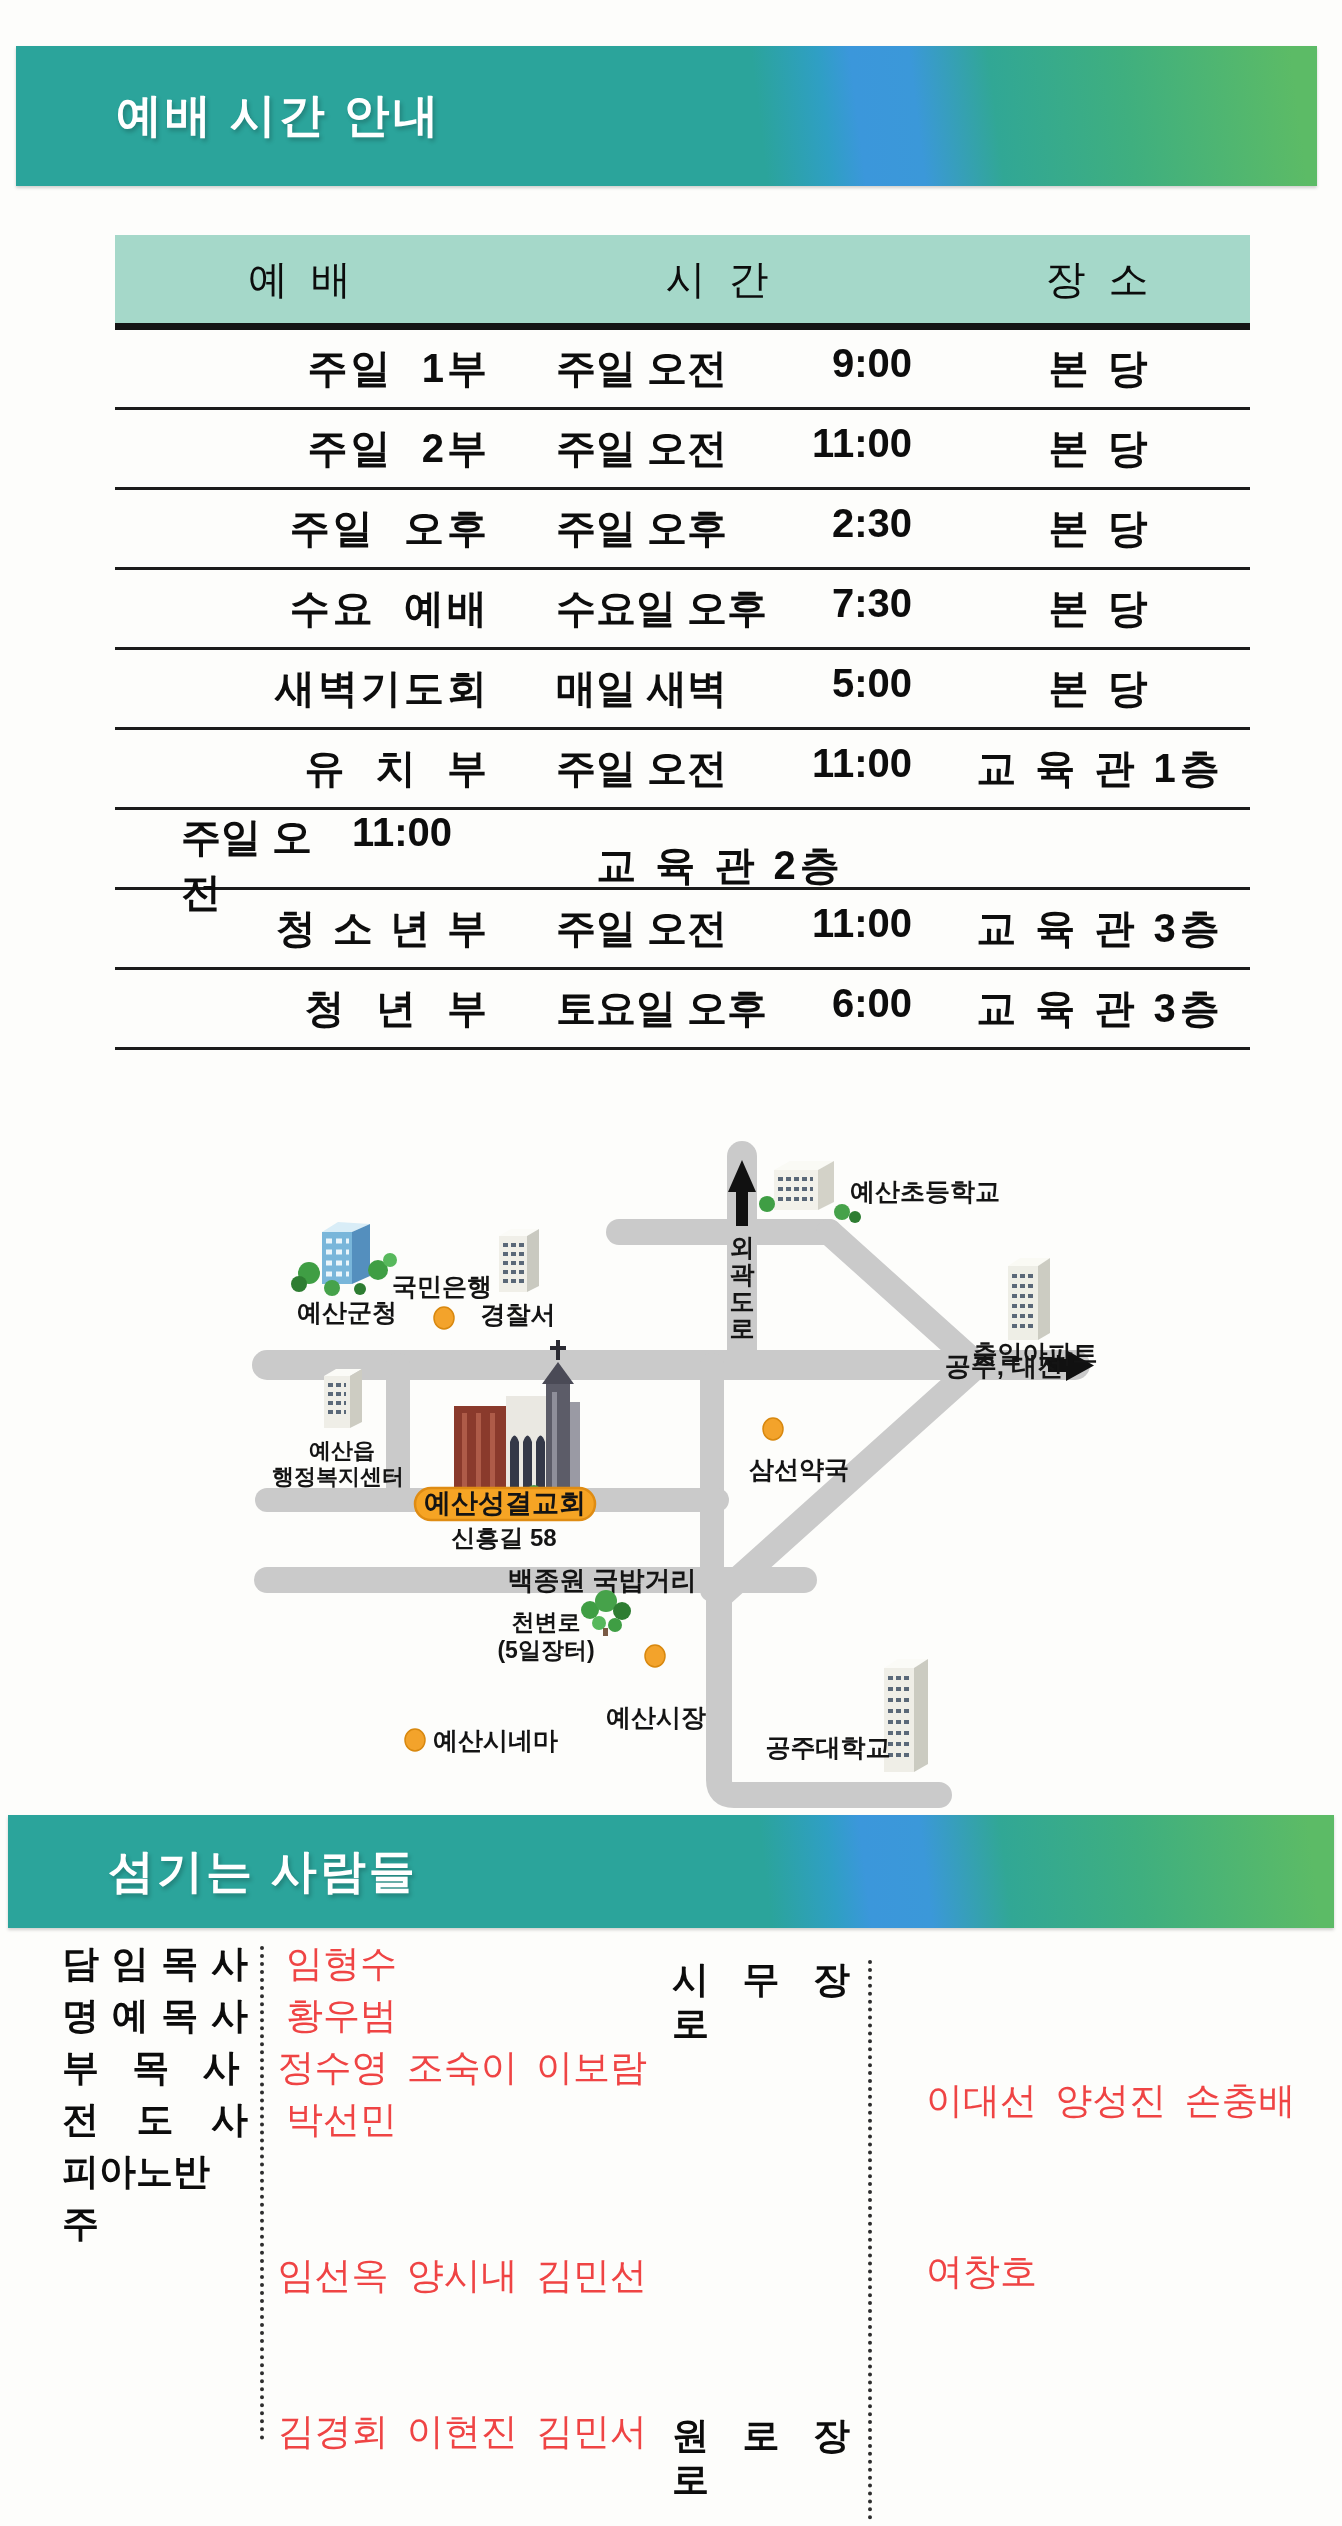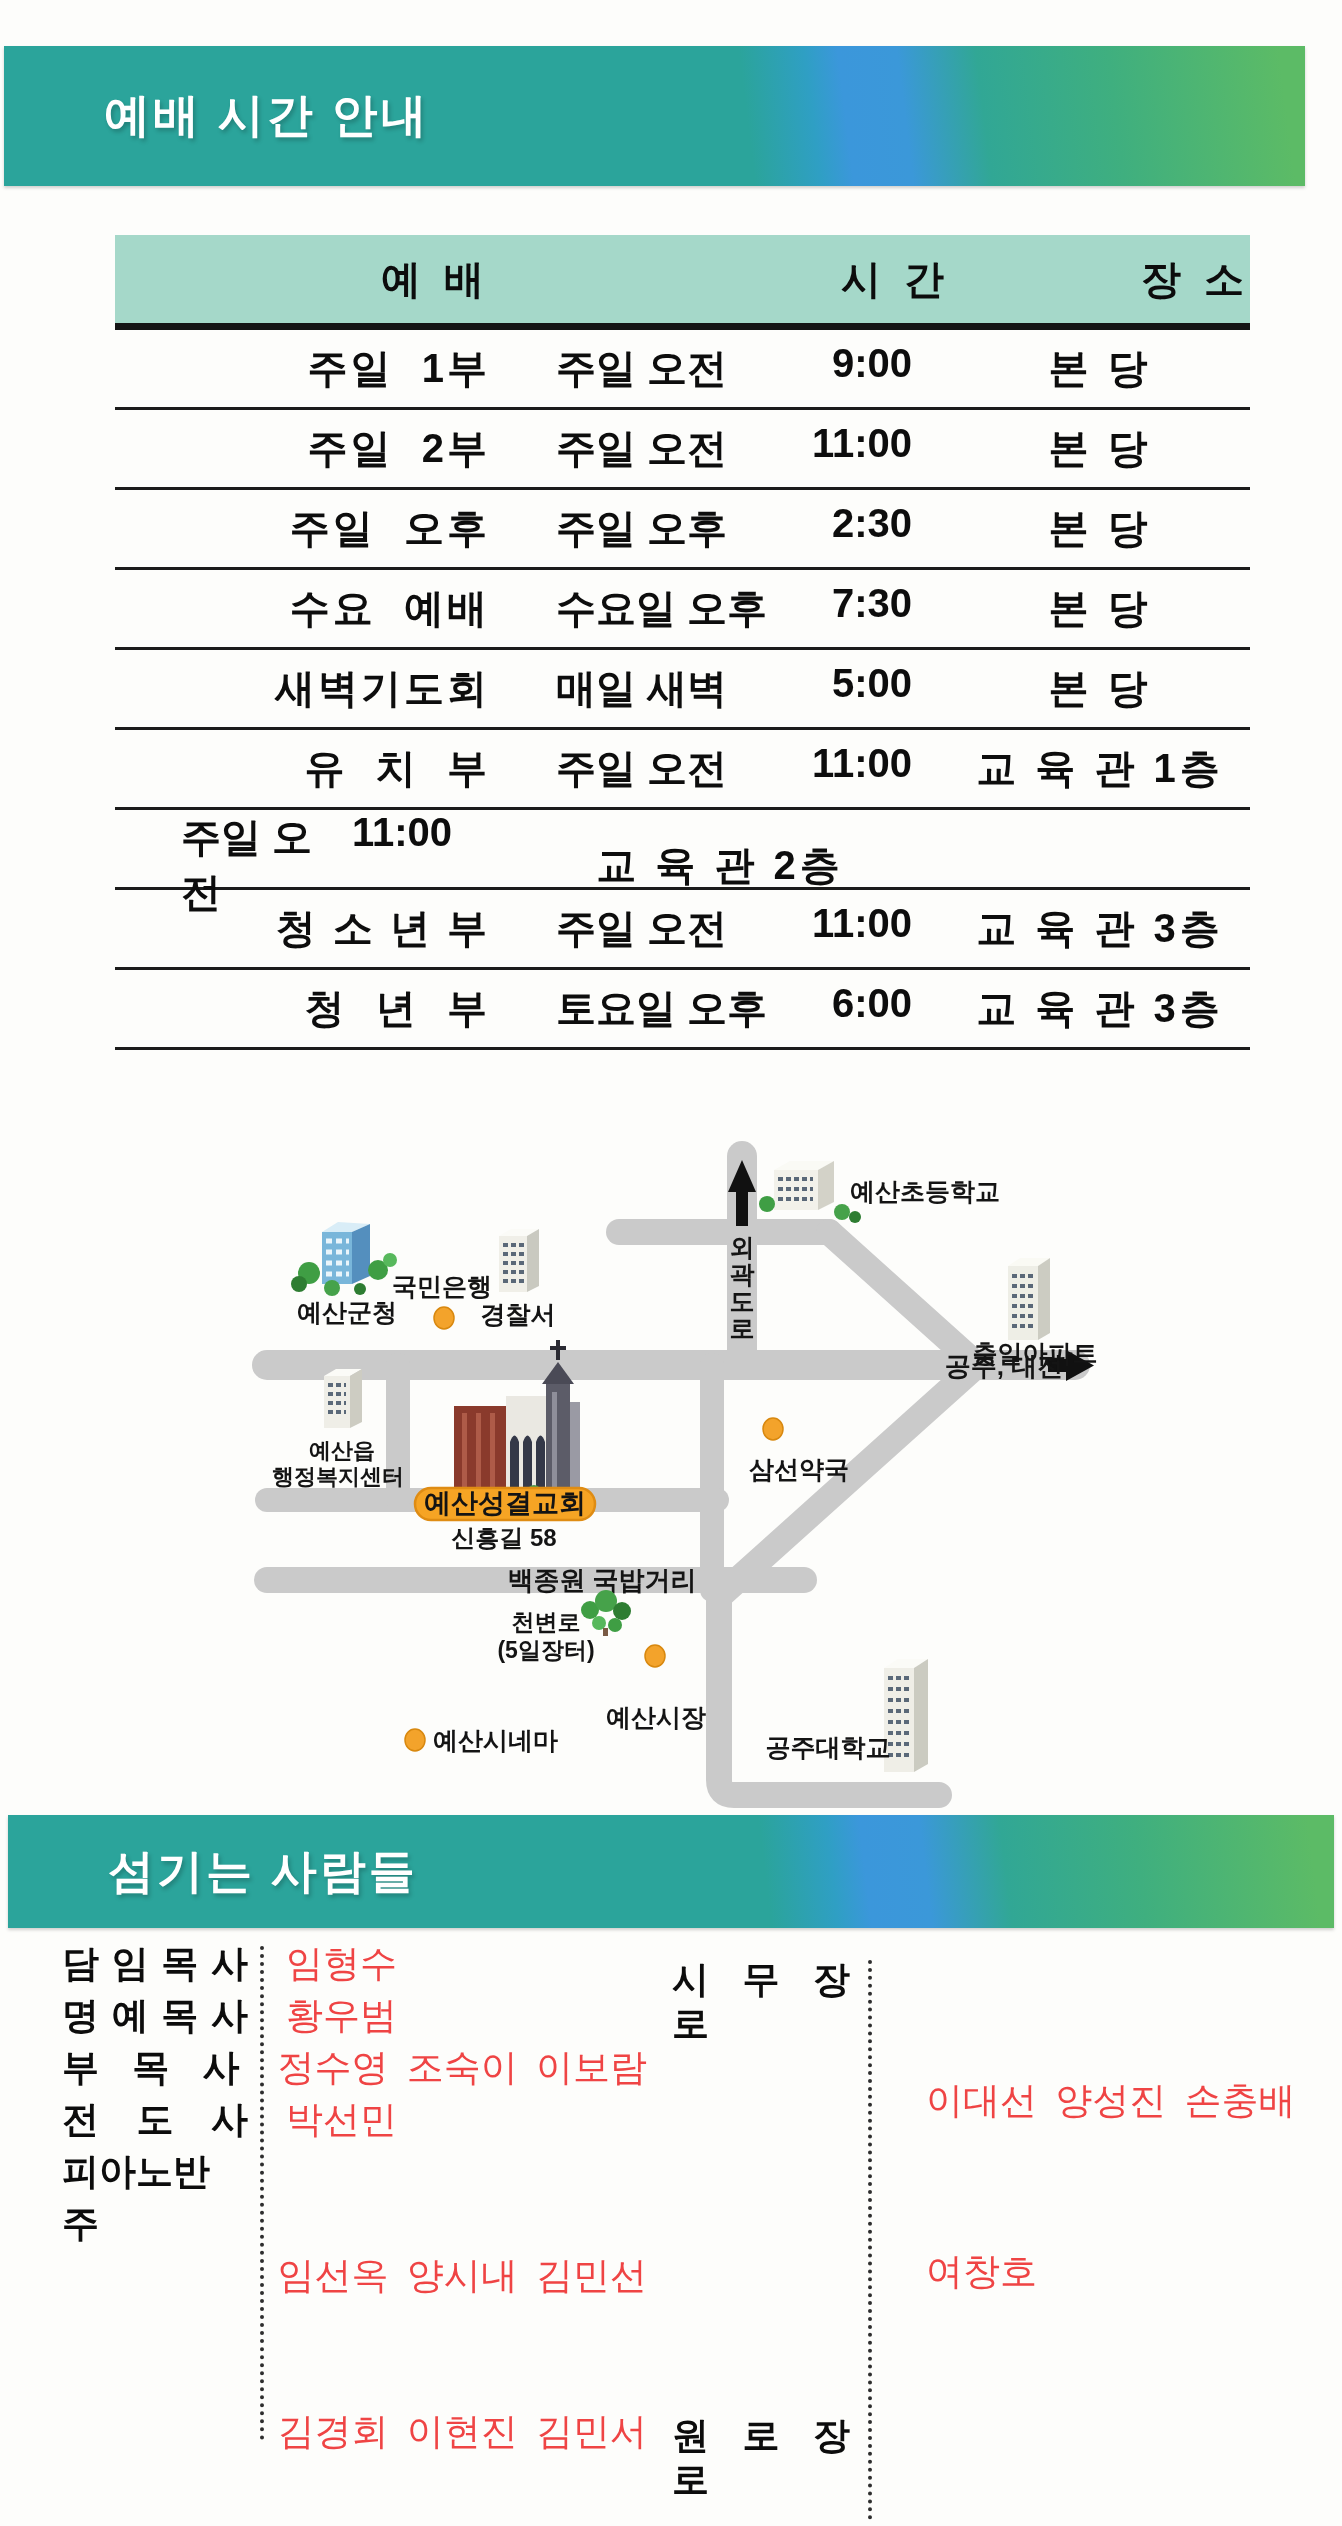--- a/index.html
+++ b/index.html
@@ -5,27 +5,27 @@
   html,body{margin:0;padding:0;background:#e8e8e8;}
   .page{position:relative;width:1342px;height:2526px;background:#fdfdfb;overflow:hidden;
         font-family:"Liberation Sans","DejaVu Sans",sans-serif;color:#111;}
   
   .banner{position:absolute;background:linear-gradient(83deg,
       #2ba49b 0%, #2ba49b 57%, #2f9fc4 62%, #3b97db 64.5%, #3b98d9 69%,
       #31a795 75%, #3faf7f 85%, #5cbb66 98%);box-shadow:0 2px 3px rgba(0,0,0,.18);}
   .banner .btitle{position:absolute;left:100px;top:50%;transform:translateY(-50%);
       color:#fff;font-size:46px;font-weight:700;letter-spacing:3px;
       text-shadow:2px 3px 4px rgba(0,0,0,.22);white-space:nowrap;}
-  #banner1{left:4px;top:46px;width:1301px;height:140px;}
+  #banner1{left:16px;top:46px;width:1301px;height:140px;}
   #banner2{left:8px;top:1815px;width:1326px;height:113px;}
   
   .wtable{position:absolute;left:115px;top:235px;width:1135px;}
   .thead{display:grid;grid-template-columns:375px 460px 1fr;align-items:center;
       height:88px;background:#a5d8c9;border-bottom:7px solid #151515;}
-  .thead span{text-align:right;font-size:40px;font-weight:700;letter-spacing:6px;color:#0c0c0c;}
+  .thead span{text-align:center;font-size:40px;font-weight:400;letter-spacing:6px;color:#0c0c0c;}
   .trow{display:grid;grid-template-columns:375px 460px 1fr;align-items:center;
       height:77px;border-bottom:3px solid #1b1b1b;font-size:40px;font-weight:700;color:#0d0d0d;}
   .trow .c1{text-align:right;letter-spacing:3px;white-space:pre;}
   .trow .c2{display:flex;justify-content:space-between;padding:0 38px 0 66px;}
   .trow .c3{text-align:center;letter-spacing:4px;white-space:pre;}
   
   .map{position:absolute;left:182px;top:1140px;width:975px;height:700px;}
   .map svg{width:100%;height:100%;}
   .map text{font-family:"Liberation Sans","DejaVu Sans",sans-serif;font-weight:700;fill:#141414;}
   

